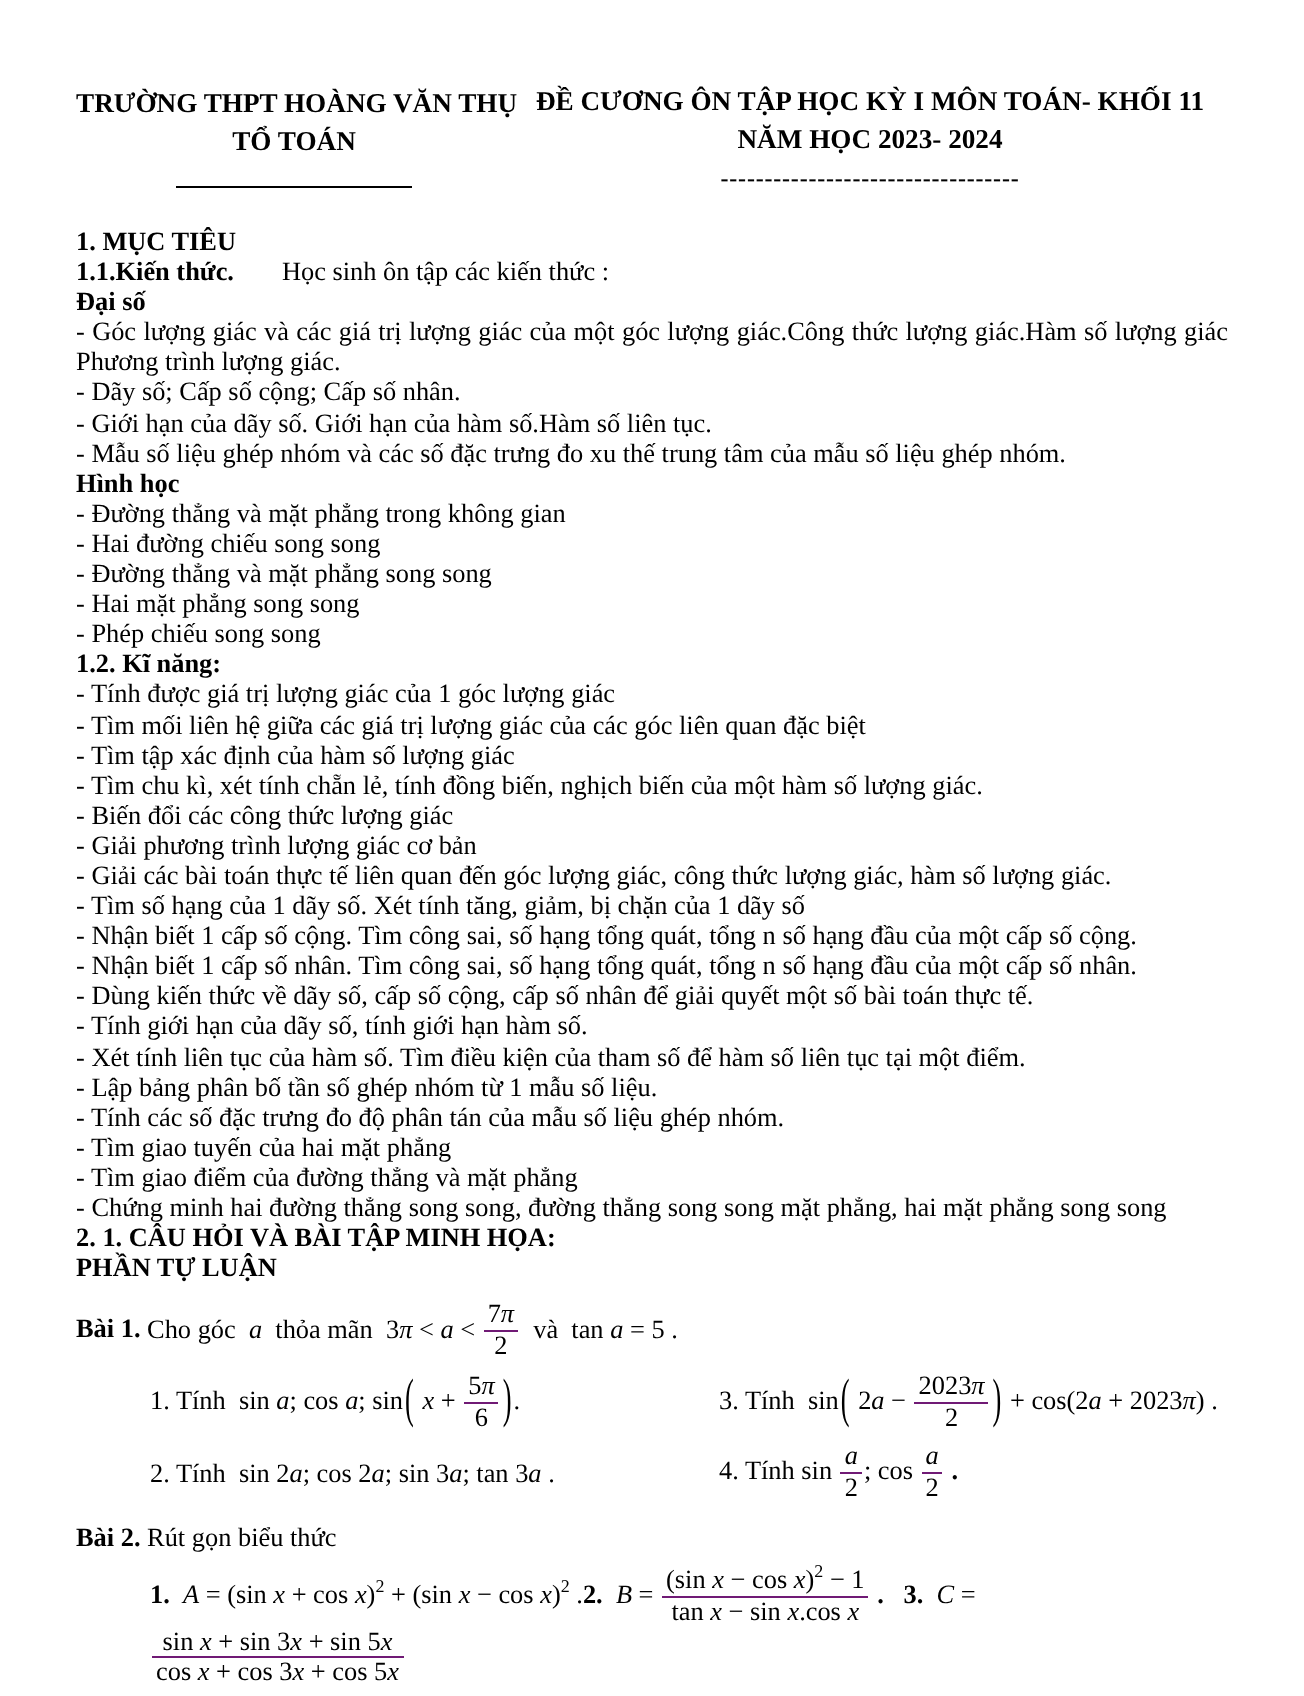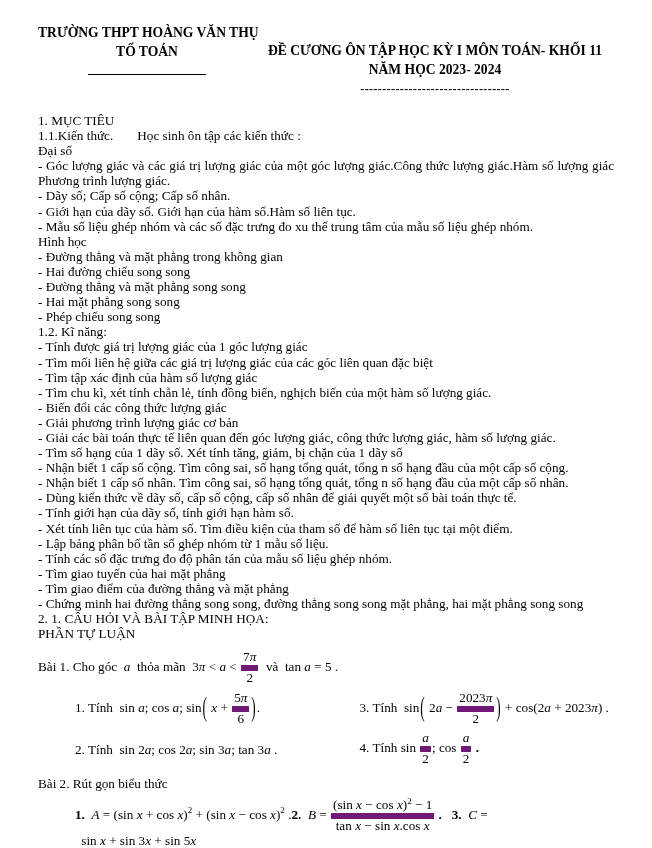--- a/index.html
+++ b/index.html
@@ -2,36 +2,36 @@
 <html><head>
 <meta charset="utf-8">
 <style>
   html,body{margin:0;padding:0;background:#f2f2f2;}
   .page{
     width:652px;height:848px;margin:0 auto;background:#ffffff;
     font-family:"Liberation Serif","DejaVu Serif",serif;
     color:#000;font-size:13.2px;line-height:15.1px;
     box-sizing:border-box;padding:24px 38px 0 38px;overflow:hidden;
   }
-  .b{font-weight:normal;}
+  .b{font-weight:bold;}
   
-  .header{display:flex;align-items:flex-start;}
+  .header{display:flex;align-items:flex-end;}
   .h-left{width:218px;text-align:center;font-weight:bold;font-size:13.6px;line-height:18.5px;white-space:nowrap;}
   .h-right{flex:1;text-align:center;font-weight:bold;font-size:13.6px;line-height:18.5px;white-space:nowrap;margin-top:18px;}
   .rule{width:118px;border-bottom:1.6px solid #000;margin:13px auto 0;height:0;}
   .dashes{font-weight:bold;font-size:12px;letter-spacing:.4px;margin-top:5px;line-height:10px;}
   
   .content{margin-top:19px;}
   .line{min-height:15.1px;}
   .just{text-align:justify;}
   .kt-gap{margin-left:24px;}
   
   .math{white-space:pre-wrap;}
   .frac{display:inline-block;vertical-align:middle;text-align:center;line-height:1.12;padding:0 1px;}
-  .fn{display:block;border-bottom:6px solid #701a75;padding:0 2px;}
+  .fn{display:block;border-bottom:1px solid #701a75;padding:0 2px;}
   .fd{display:block;padding:0 2px;}
   .bigp{display:inline-block;transform:scaleY(2.05);transform-origin:50% 55%;margin:0 1px;}
   sup{font-size:9px;line-height:0;}
   .bai-head{margin:9px 0 2px;}
   .row2{display:flex;align-items:center;margin:5px 0;}
   .cell-l{flex:0 0 52%;padding-left:37px;box-sizing:border-box;}
   .cell-r{flex:1;margin-left:22px;}
   .formula{padding-left:37px;margin:7px 0 6px;}
 </style>
 </head>

